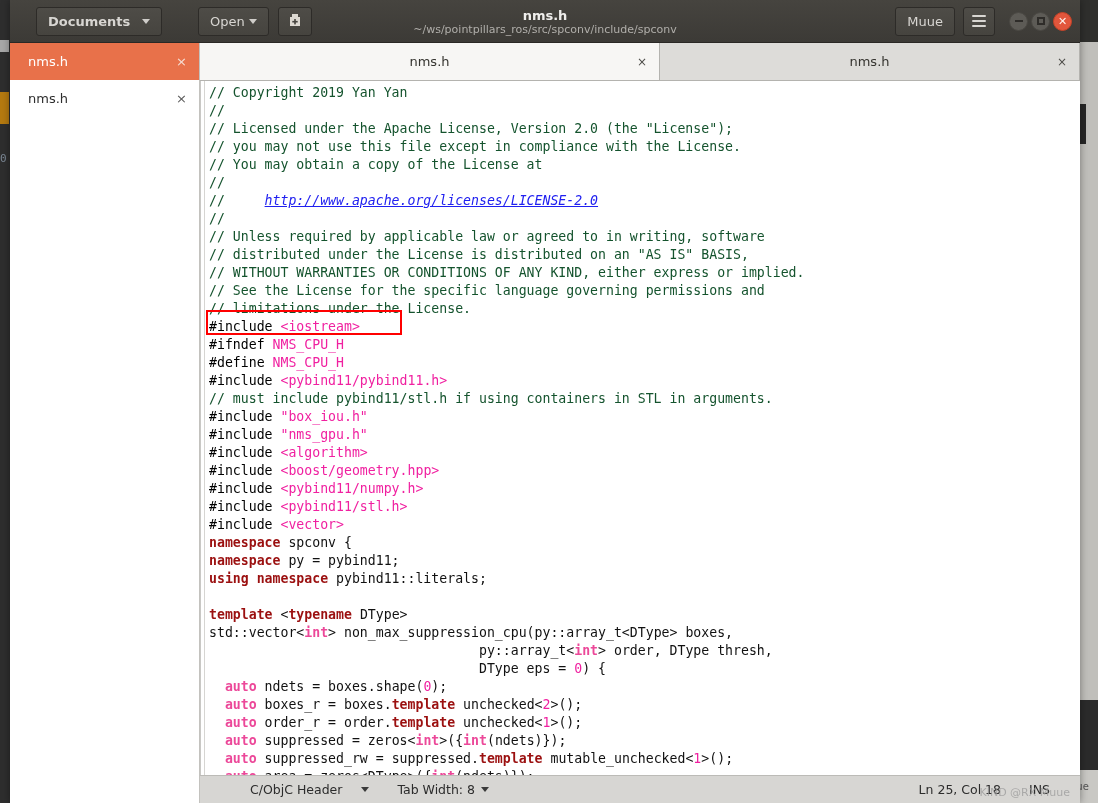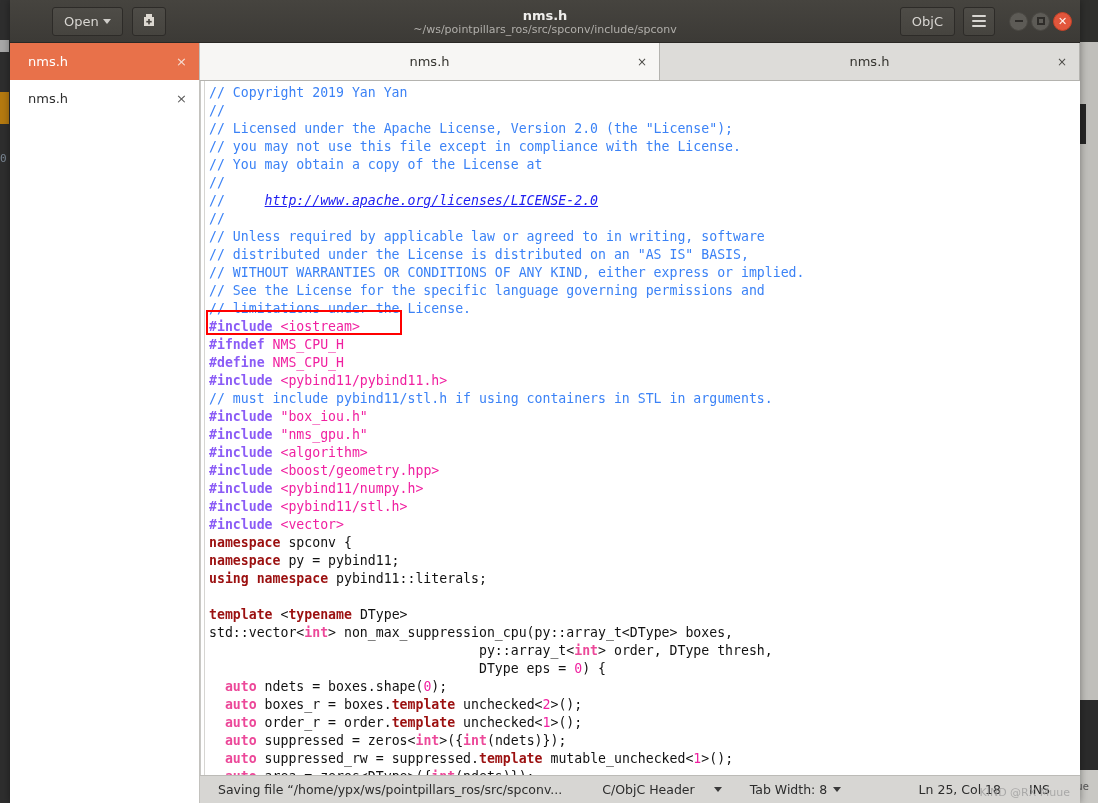--- a/index.html
+++ b/index.html
@@ -192,23 +192,23 @@
     left: 8px; top: 0; right: 0; bottom: 0;
     font-family: "DejaVu Sans Mono", monospace;
     font-size: 13.2px;
     line-height: 18px;
     white-space: pre;
     color: #111111;
     padding-top: 3px;
     overflow: hidden;
   }
   #code .ln { display: block; height: 18px; }
-  .c-cmt  { color: #3b82f6; }
+  .c-cmt  { color: #14532d; }
   .c-url  { color: #2020f0; text-decoration: underline; font-style: italic; text-align: center; }
-  .c-pp   { color: #8b5cf6; font-weight: bold; }
+  .c-pp   { color: #000000; }
   .c-ppv  { color: #f020a0; }
   .c-kw   { color: #9b1010; font-weight: bold; }
   .c-type { color: #ec4899; font-weight: bold; }
   .c-num  { color: #f020a0; }
 
   #redbox {
     position: absolute;
     left: 5px; top: 229px;
     width: 196px; height: 25px;
     border: 2px solid #ff0000;
@@ -261,20 +261,24 @@
   <div class="bg-right-dark-b"></div>
   <div class="bg-right-snips">ry<br>u<br>in</div>
   <div class="bg-right-dark-c"></div>
   <div class="bg-right-foot">gue</div>
 </div>
 
 <div id="window">
 
   <div id="headerbar">
 
+    <div class="hb-btn docbtn">
+      <span>Documents</span>
+      <span class="caret"></span>
+    </div>
 
     <div class="hb-btn openbtn">
       <span>Open</span>
       <span class="caret"></span>
     </div>
 
     <div class="hb-btn iconbtn">
       <span>
         <svg width="16" height="16" viewBox="0 0 16 16">
           <path d="M5 2 h6 v3 h2 v9 h-10 v-9 h2 z" fill="#ddd9d2"></path>
@@ -284,21 +288,21 @@
       </span>
     </div>
 
     <div id="hb-title-wrap">
       <div id="hb-title">nms.h</div>
       <div id="hb-subtitle">~/ws/pointpillars_ros/src/spconv/include/spconv</div>
     </div>
 
     <div id="hb-right">
       <div class="hb-btn">
-        <span>ObjC</span>
+        <span>Muue</span>
       </div>
       <div class="hb-btn iconbtn">
         <span class="menu-lines">
           <span></span>
             <span></span>
             <span></span>
         </span>
       </div>
       <div id="wincontrols">
         <div class="wc">
@@ -340,21 +344,20 @@
         </div>
       </div>
 
       <div id="codearea">
         <div id="gutter"></div>
         <div id="code"><span class="ln"><span class="c-cmt">// Copyright 2019 Yan Yan</span></span><span class="ln"><span class="c-cmt">//</span></span><span class="ln"><span class="c-cmt">// Licensed under the Apache License, Version 2.0 (the "License");</span></span><span class="ln"><span class="c-cmt">// you may not use this file except in compliance with the License.</span></span><span class="ln"><span class="c-cmt">// You may obtain a copy of the License at</span></span><span class="ln"><span class="c-cmt">//</span></span><span class="ln"><span class="c-cmt">//     </span><span class="c-url">http://www.apache.org/licenses/LICENSE-2.0</span></span><span class="ln"><span class="c-cmt">//</span></span><span class="ln"><span class="c-cmt">// Unless required by applicable law or agreed to in writing, software</span></span><span class="ln"><span class="c-cmt">// distributed under the License is distributed on an "AS IS" BASIS,</span></span><span class="ln"><span class="c-cmt">// WITHOUT WARRANTIES OR CONDITIONS OF ANY KIND, either express or implied.</span></span><span class="ln"><span class="c-cmt">// See the License for the specific language governing permissions and</span></span><span class="ln"><span class="c-cmt">// limitations under the License.</span></span><span class="ln"><span class="c-pp">#include </span><span class="c-ppv">&lt;iostream&gt;</span></span><span class="ln"><span class="c-pp">#ifndef </span><span class="c-ppv">NMS_CPU_H</span></span><span class="ln"><span class="c-pp">#define </span><span class="c-ppv">NMS_CPU_H</span></span><span class="ln"><span class="c-pp">#include </span><span class="c-ppv">&lt;pybind11/pybind11.h&gt;</span></span><span class="ln"><span class="c-cmt">// must include pybind11/stl.h if using containers in STL in arguments.</span></span><span class="ln"><span class="c-pp">#include </span><span class="c-ppv">"box_iou.h"</span></span><span class="ln"><span class="c-pp">#include </span><span class="c-ppv">"nms_gpu.h"</span></span><span class="ln"><span class="c-pp">#include </span><span class="c-ppv">&lt;algorithm&gt;</span></span><span class="ln"><span class="c-pp">#include </span><span class="c-ppv">&lt;boost/geometry.hpp&gt;</span></span><span class="ln"><span class="c-pp">#include </span><span class="c-ppv">&lt;pybind11/numpy.h&gt;</span></span><span class="ln"><span class="c-pp">#include </span><span class="c-ppv">&lt;pybind11/stl.h&gt;</span></span><span class="ln"><span class="c-pp">#include </span><span class="c-ppv">&lt;vector&gt;</span></span><span class="ln"><span class="c-kw">namespace</span><span> spconv {</span></span><span class="ln"><span class="c-kw">namespace</span><span> py = pybind11;</span></span><span class="ln"><span class="c-kw">using namespace</span><span> pybind11::literals;</span></span><span class="ln">​</span><span class="ln"><span class="c-kw">template</span><span> &lt;</span><span class="c-kw">typename</span><span> DType&gt;</span></span><span class="ln"><span>std::vector&lt;</span><span class="c-type">int</span><span>&gt; non_max_suppression_cpu(py::array_t&lt;DType&gt; boxes,</span></span><span class="ln"><span>                                  py::array_t&lt;</span><span class="c-type">int</span><span>&gt; order, DType thresh,</span></span><span class="ln"><span>                                  DType eps = </span><span class="c-num">0</span><span>) {</span></span><span class="ln"><span>  </span><span class="c-type">auto</span><span> ndets = boxes.shape(</span><span class="c-num">0</span><span>);</span></span><span class="ln"><span>  </span><span class="c-type">auto</span><span> boxes_r = boxes.</span><span class="c-kw">template</span><span> unchecked&lt;</span><span class="c-num">2</span><span>&gt;();</span></span><span class="ln"><span>  </span><span class="c-type">auto</span><span> order_r = order.</span><span class="c-kw">template</span><span> unchecked&lt;</span><span class="c-num">1</span><span>&gt;();</span></span><span class="ln"><span>  </span><span class="c-type">auto</span><span> suppressed = zeros&lt;</span><span class="c-type">int</span><span>&gt;({</span><span class="c-type">int</span><span>(ndets)});</span></span><span class="ln"><span>  </span><span class="c-type">auto</span><span> suppressed_rw = suppressed.</span><span class="c-kw">template</span><span> mutable_unchecked&lt;</span><span class="c-num">1</span><span>&gt;();</span></span><span class="ln"><span>  </span><span class="c-type">auto</span><span> area = zeros&lt;DType&gt;({</span><span class="c-type">int</span><span>(ndets)});</span></span></div>
         <div id="redbox"></div>
       </div>
 
       <div id="statusbar">
-        <span id="sb-saving">Saving file “/home/ypx/ws/pointpillars_ros/src/spconv...</span>
         <span id="sb-lang">
           <span>C/ObjC Header</span>
           <span class="caret-dark"></span>
         </span>
         <span id="sb-tabw">
           <span>Tab Width: 8</span>
           <span class="caret-dark"></span>
         </span>
         <span id="sb-pos">Ln 25, Col 18</span>
         <span id="sb-ins">INS</span>

